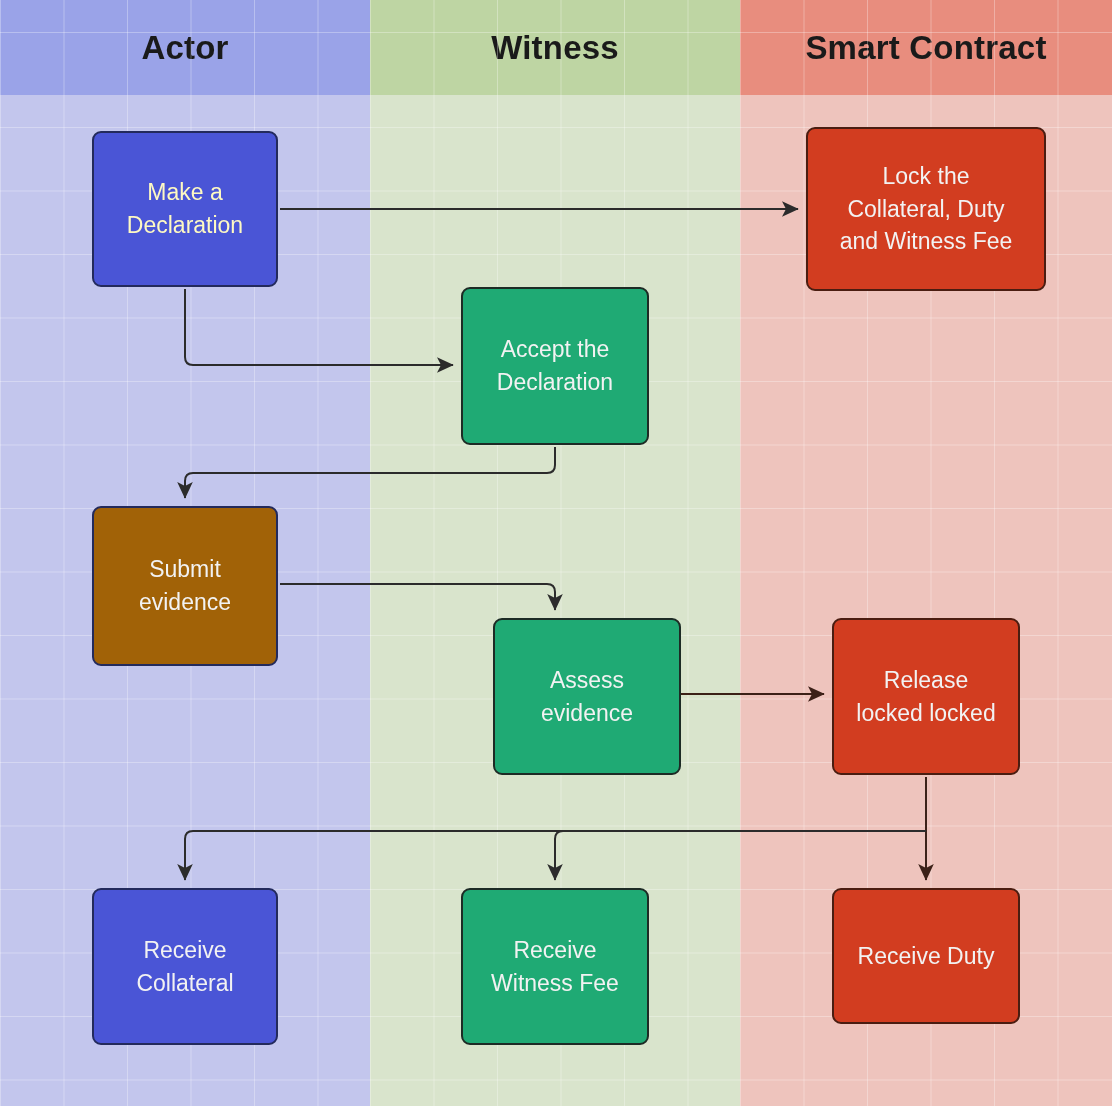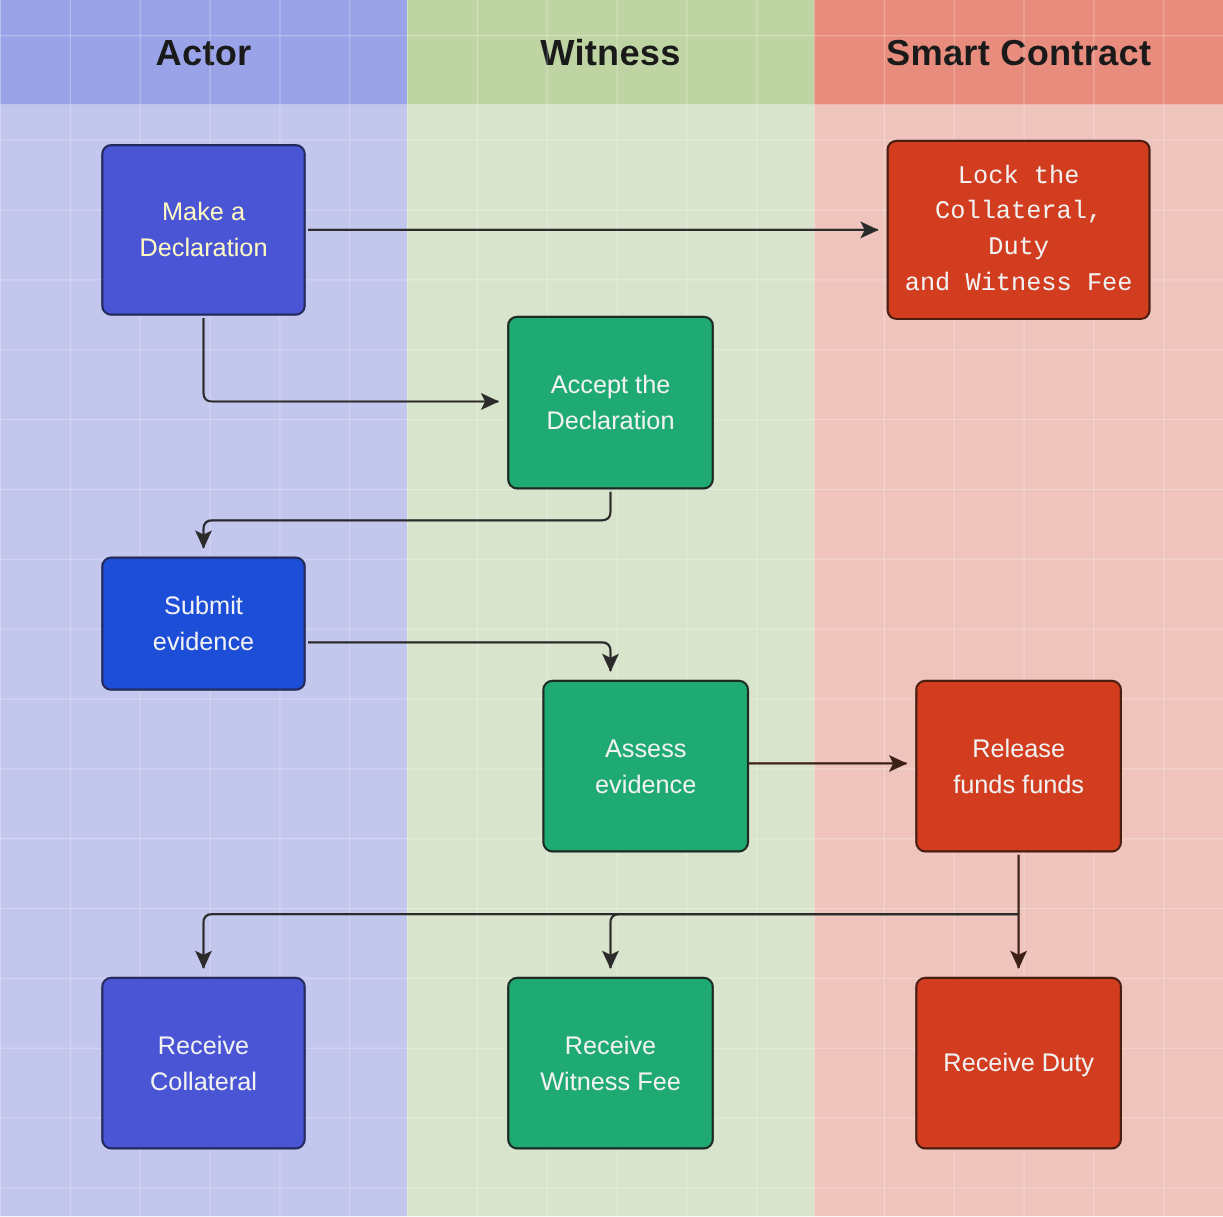--- a/index.html
+++ b/index.html
@@ -151,31 +151,31 @@
         <path d="M 651 694 L 824 694" fill="none" stroke="#3c2118" stroke-width="2" stroke-linecap="butt" marker-end="url(#arrow-rust)"></path>
         <path d="M 926 777 L 926 880" fill="none" stroke="#3c2118" stroke-width="2" stroke-linecap="butt" marker-end="url(#arrow-rust)"></path>
         <path d="M 926 831 L 193 831 Q 185 831 185 839 L 185 880" fill="none" stroke="#2b2b2b" stroke-width="2" stroke-linecap="butt" marker-end="url(#arrow-dark)"></path>
         <path d="M 926 831 L 563 831 Q 555 831 555 839 L 555 880" fill="none" stroke="#2b2b2b" stroke-width="2" stroke-linecap="butt" marker-end="url(#arrow-dark)"></path>
       </g>
   </svg>
 
   <div id="nodes">
       <div class="node actor" style="left: 92px; top: 131px; width: 186px; height: 156px; background: rgb(74, 85, 214); border-color: rgb(35, 42, 92); color: #fef9c3;">Make a
 Declaration</div>
-      <div class="node contract" style="left: 806px; top: 127px; width: 240px; height: 164px; background: rgb(210, 61, 32); border-color: rgb(74, 29, 17); color: rgb(242, 242, 242); font-family: Liberation Mono, monospace;">Lock the
+      <div class="node contract" style="left: 806px; top: 127px; width: 240px; height: 164px; background: rgb(210, 61, 32); border-color: rgb(74, 29, 17); color: rgb(242, 242, 242);">Lock the
 Collateral, Duty
 and Witness Fee</div>
       <div class="node witness" style="left: 461px; top: 287px; width: 188px; height: 158px; background: rgb(31, 170, 116); border-color: rgb(29, 43, 37); color: rgb(242, 242, 242);">Accept the
 Declaration</div>
-      <div class="node actor" style="left: 92px; top: 506px; width: 186px; height: 122px; background: #1d4ed8; border-color: rgb(35, 42, 92); color: rgb(242, 242, 242);">Submit
+      <div class="node actor" style="left: 92px; top: 506px; width: 186px; height: 160px; background: #a16207; border-color: rgb(35, 42, 92); color: rgb(242, 242, 242);">Submit
 evidence</div>
       <div class="node witness" style="left: 461px; top: 618px; width: 188px; height: 157px; background: rgb(31, 170, 116); border-color: rgb(29, 43, 37); color: rgb(242, 242, 242); margin-left: 32px;">Assess
 evidence</div>
       <div class="node contract" style="left: 832px; top: 618px; width: 188px; height: 157px; background: rgb(210, 61, 32); border-color: rgb(74, 29, 17); color: rgb(242, 242, 242);">Release
-funds funds</div>
+locked locked</div>
       <div class="node actor" style="left: 92px; top: 888px; width: 186px; height: 157px; background: rgb(74, 85, 214); border-color: rgb(35, 42, 92); color: rgb(242, 242, 242);">Receive
 Collateral</div>
       <div class="node witness" style="left: 461px; top: 888px; width: 188px; height: 157px; background: rgb(31, 170, 116); border-color: rgb(29, 43, 37); color: rgb(242, 242, 242);">Receive
 Witness Fee</div>
-      <div class="node contract" style="left: 832px; top: 888px; width: 188px; height: 157px; background: rgb(210, 61, 32); border-color: rgb(74, 29, 17); color: rgb(242, 242, 242);">Receive Duty</div>
+      <div class="node contract" style="left: 832px; top: 888px; width: 188px; height: 136px; background: rgb(210, 61, 32); border-color: rgb(74, 29, 17); color: rgb(242, 242, 242);">Receive Duty</div>
     </div>
 
 </div>
 
 </body></html>

